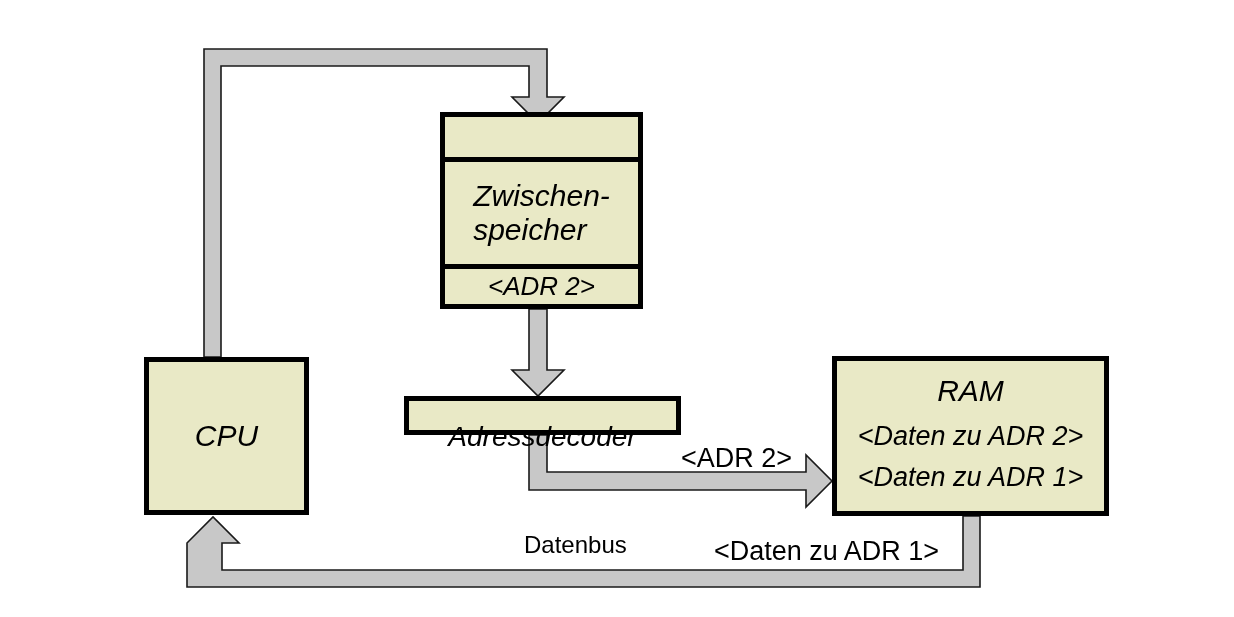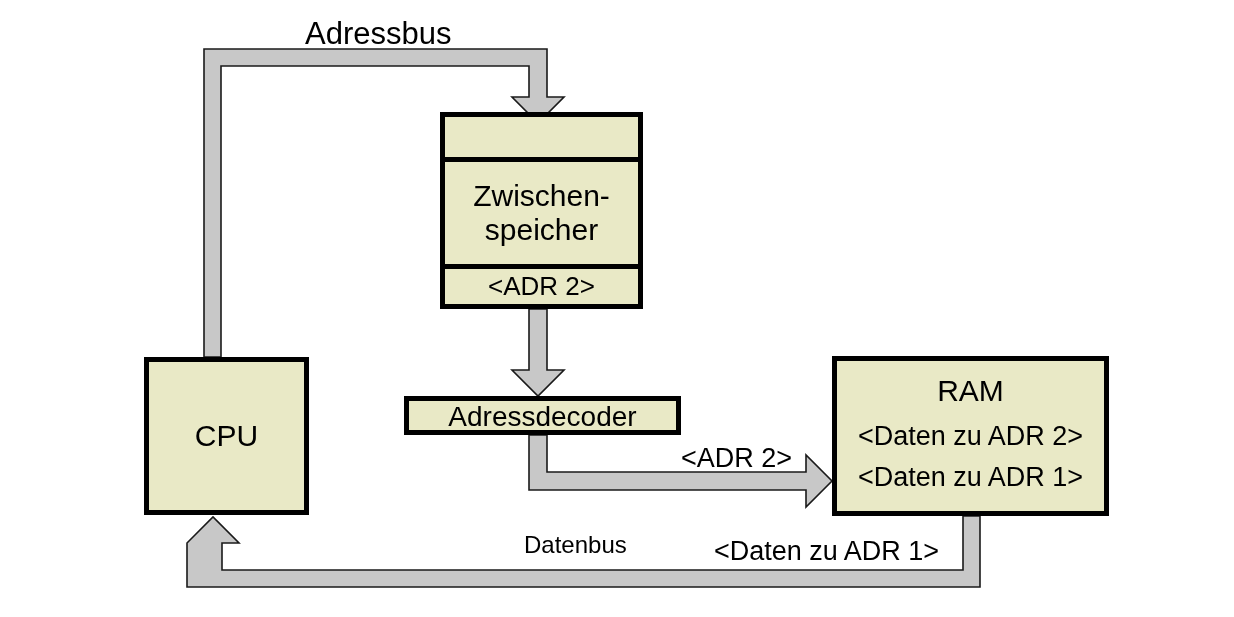--- a/index.html
+++ b/index.html
@@ -29,22 +29,23 @@
     display: flex;
     flex-direction: column;
     z-index: 5;
   }
   .node .compartment {
     box-sizing: border-box;
     display: flex;
     align-items: center;
     justify-content: center;
     color: #000000;
-    text-align: center;
+    text-align: left;
     line-height: 1.15;
+    font-style: italic;
   }
   .node .compartment.divider-top {
     border-top: 5px solid #000000;
   }
   
   #cpu {
     left: 144px;
     top: 357px;
     width: 165px;
     height: 158px;
@@ -78,20 +79,21 @@
   #adressdecoder {
     left: 404px;
     top: 396px;
     width: 277px;
     height: 39px;
     border-width: 5px;
   }
   #adressdecoder .compartment {
     flex: 1 1 auto;
     font-size: 28px;
+    margin-top: 20px;
   }
   
   #ram {
     left: 832px;
     top: 356px;
     width: 277px;
     height: 160px;
     justify-content: center;
     padding: 2px 0 6px 0;
   }
@@ -178,21 +180,20 @@
              L 187,587
              L 187,543
              L 213,517
              L 239,543
              L 222,543
              L 222,570
              L 963,570
              Z" fill="#C8C8C8" stroke="#1a1a1a" stroke-width="1.6" stroke-linejoin="miter"></path>
   </svg>
 
-  <div class="label" id="label-adressbus">Adressbus</div>
 
   <div class="label" id="label-adr2-arrow">&lt;ADR 2&gt;</div>
 
   <div class="label" id="label-datenbus">Datenbus</div>
 
   <div class="label" id="label-daten-adr1">&lt;Daten zu ADR 1&gt;</div>
 
   <div class="node" id="cpu">
     <div class="compartment">CPU</div>
   </div>

